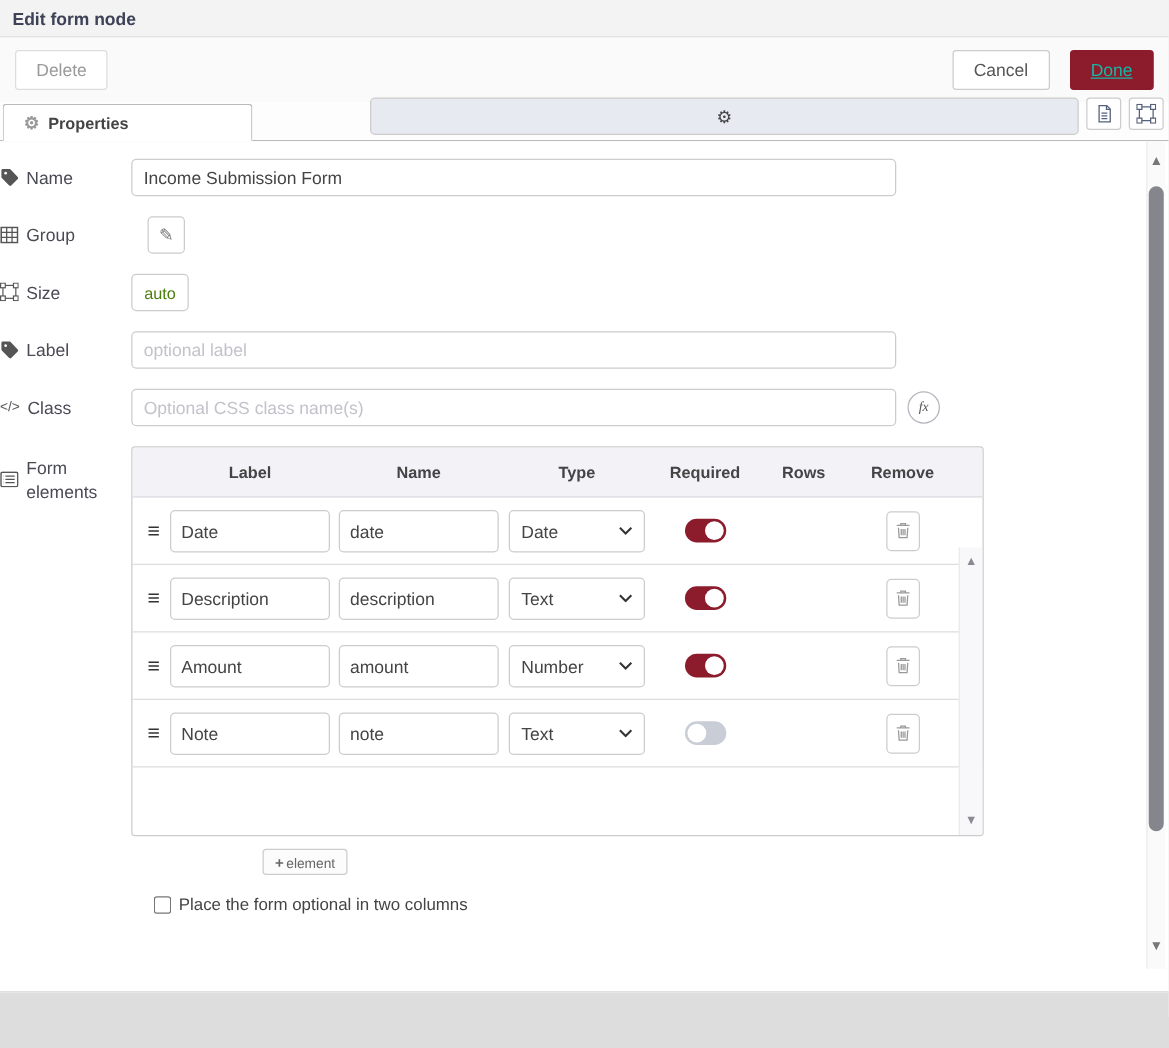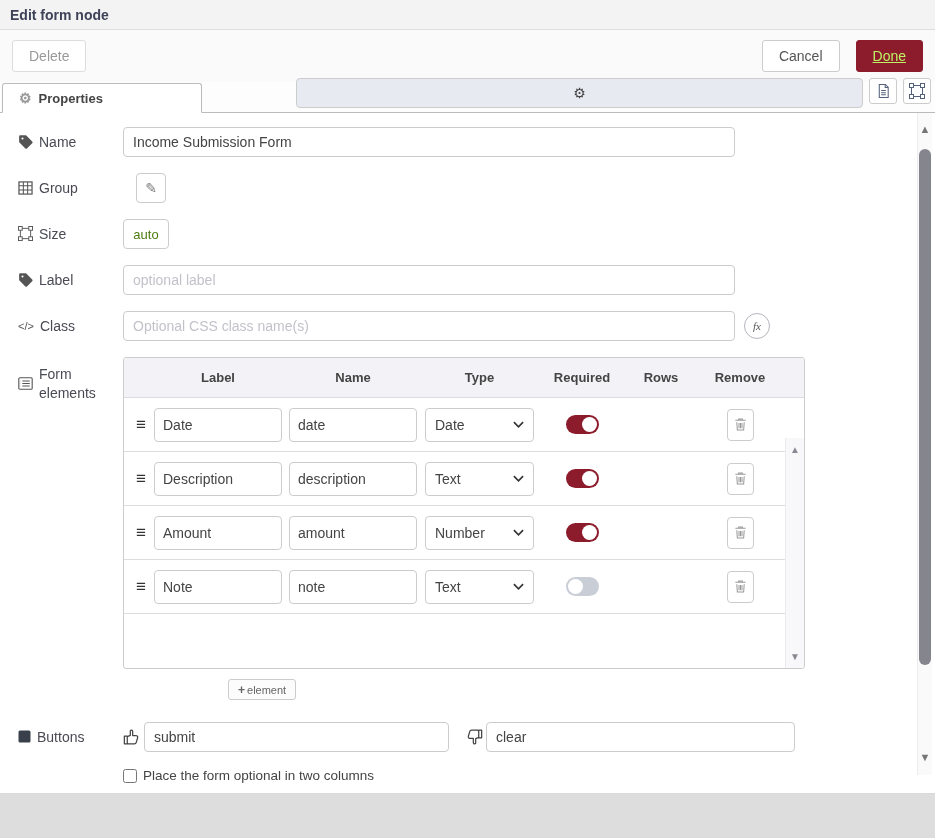--- a/index.html
+++ b/index.html
@@ -21,21 +21,21 @@
     position:absolute; top:30px; left:0; right:0; height:52px;
     background:#fafafa; display:flex; align-items:center; padding:0 12px;
   }
   .btn {
     font-family:"Liberation Sans",sans-serif; font-size:14px;
     background:#fff; border:1px solid #ccc; border-radius:3px;
     height:32px; padding:0 16px; cursor:pointer; color:#555;
   }
   .btn-delete { color:#999; border-color:#ddd; }
   .toolbar-right { margin-left:auto; display:flex; gap:16px; }
-  .btn-done { background:#8C1B2C; border-color:#8C1B2C; color:#bef264;text-decoration:underline; }
+  .btn-done { background:#8C1B2C; border-color:#8C1B2C; color:#14b8a6;text-decoration:underline; }
   
   .tabbar {
     position:absolute; top:82px; left:0; right:0; height:31px;
     background:#fdfdfd; border-bottom:1px solid #bbb;
   }
   .tab {
     position:absolute; left:2px; bottom:-1px; width:200px; height:30px;
     background:#fff; border:1px solid #bbb; border-bottom:1px solid #fff;
     border-radius:3px 3px 0 0;
     display:flex; align-items:center; gap:7px; padding:0 16px;
@@ -47,21 +47,21 @@
     width:28px; height:26px; background:#fff; border:1px solid #ccc;
     border-radius:3px; display:flex; align-items:center; justify-content:center;
     cursor:pointer; color:#5a6378; font-size:14px;
   }
   .icon-btn.sel { background:#e7eaf1; }
   
   .content {
     position:absolute; top:113px; left:0; right:0; height:680px;
     background:#fff; padding-top:14px;
   }
-  .frow { display:flex; align-items:center; margin-bottom:16px; min-height:30px; padding-left:18px; }
+  .frow { display:flex; align-items:center; margin-bottom:16px; min-height:30px; }
   .frow.top { align-items:flex-start; }
   .flabel {
     width:105px; flex:none; display:flex; align-items:center; gap:6px;
     font-size:14px; color:#4a4a55; flex-wrap:wrap; line-height:1.35;
   }
   .flabel svg { flex:none; }
   .frow.top .flabel { padding-top:8px; }
   .tinput {
     height:30px; border:1px solid #ccc; border-radius:4px; padding:0 9px;
     font-family:"Liberation Sans",sans-serif; font-size:14px; color:#444; outline:none;
@@ -421,36 +421,20 @@
               <span>▲</span>
               <span>▼</span>
             </div>
           </div>
         </div>
 
         <button class="add-el-btn"><b>+</b><span>element</span></button>
       </div>
     </div>
 
-    <div class="frow btns-row">
-      <div class="flabel">
-        <svg width="13" height="13" viewBox="0 0 13 13">
-            <rect x="0.5" y="0.5" width="12" height="12" rx="1.5" fill="#3a3f4c"></rect>
-          </svg>
-        <span>Buttons</span>
-      </div>
-      <svg class="thumb" viewBox="0 0 16 16">
-        <path d="M1.2 7.3h2.6v6.8H1.2z M3.8 13.3c.3.5.8.8 1.4.8h4.9c.8 0 1.5-.5 1.7-1.3l1.2-4.1c.3-1-.5-2-1.5-2H8.6V3.2c0-1-.8-1.6-1.6-1.1l-.5.3v4.2l-2.7 1z" fill="none" stroke="#444" stroke-width="1.1" stroke-linejoin="round"></path>
-      </svg>
-      <input class="tinput w-submit" value="submit" style="">
-      <svg class="thumb down gap2" viewBox="0 0 16 16">
-        <path d="M1.2 7.3h2.6v6.8H1.2z M3.8 13.3c.3.5.8.8 1.4.8h4.9c.8 0 1.5-.5 1.7-1.3l1.2-4.1c.3-1-.5-2-1.5-2H8.6V3.2c0-1-.8-1.6-1.6-1.1l-.5.3v4.2l-2.7 1z" fill="none" stroke="#444" stroke-width="1.1" stroke-linejoin="round"></path>
-      </svg>
-      <input class="tinput w-clear" value="clear" style="">
-    </div>
 
     <div class="chk-row">
       <input type="checkbox" style="">
       <span>Place the form optional in two columns</span>
     </div>
 
     <div class="main-scroll">
       <span class="ms-up">▲</span>
       <div class="ms-thumb"></div>
       <span class="ms-down">▼</span>

